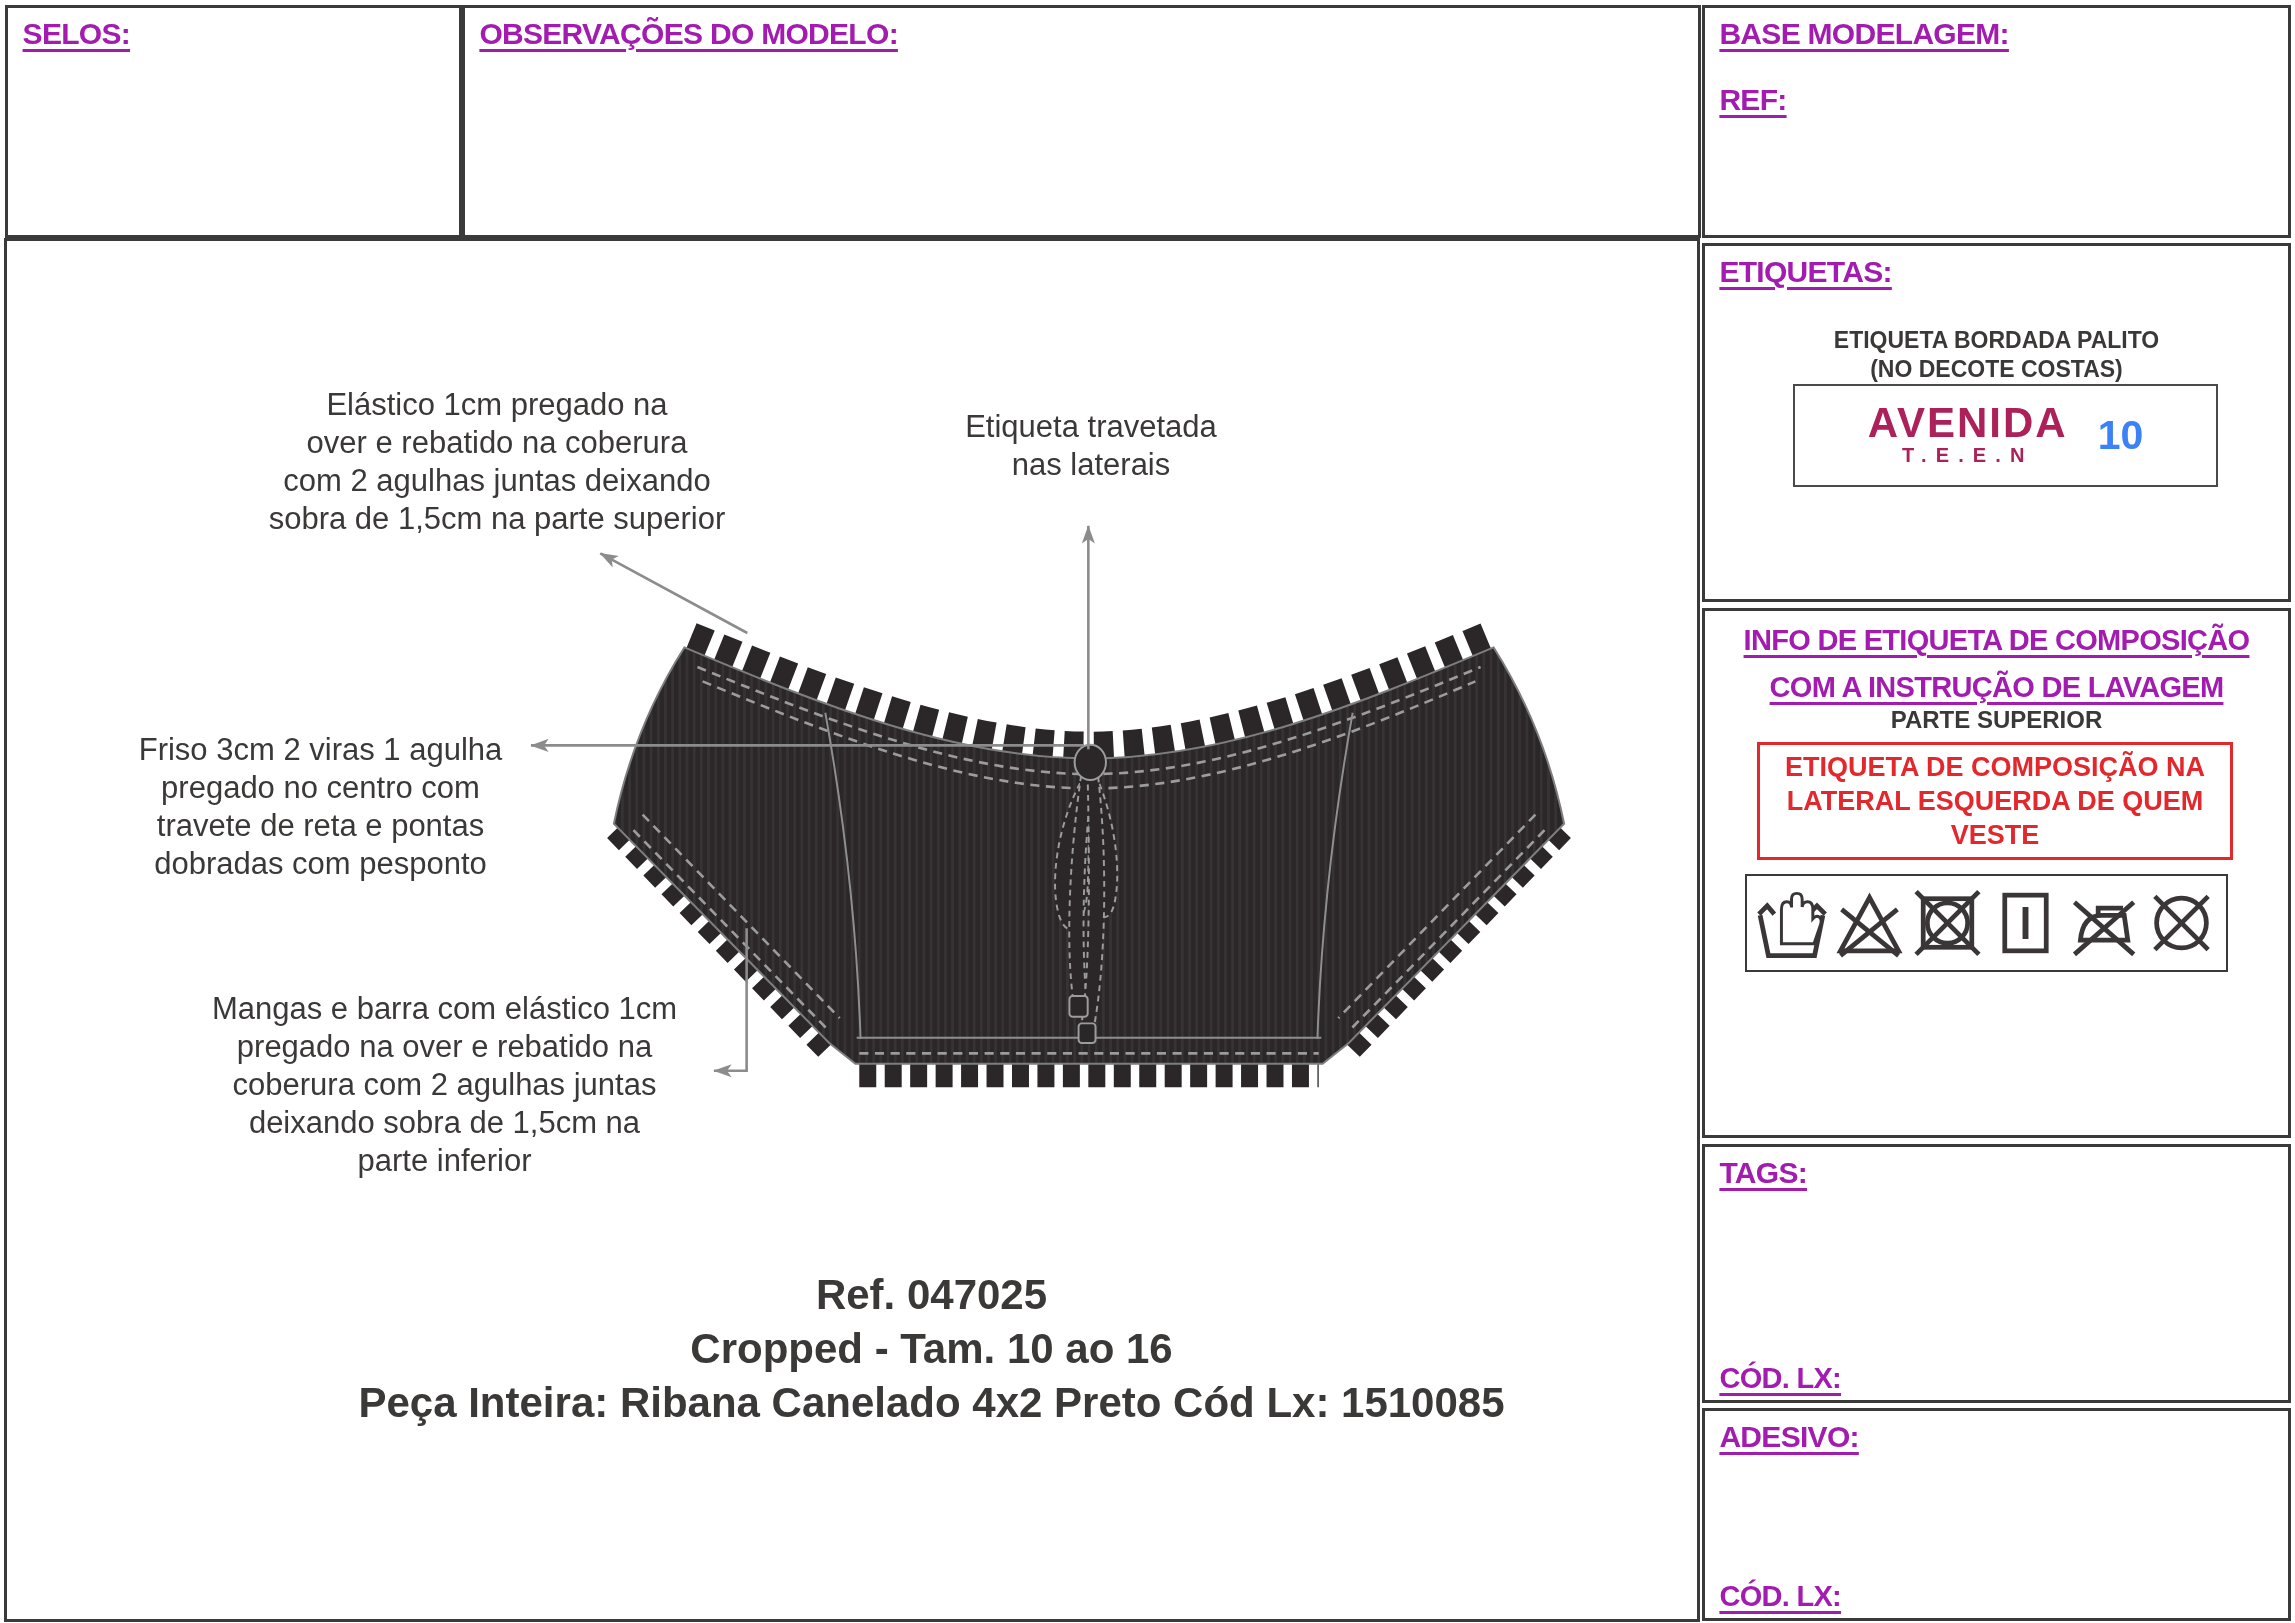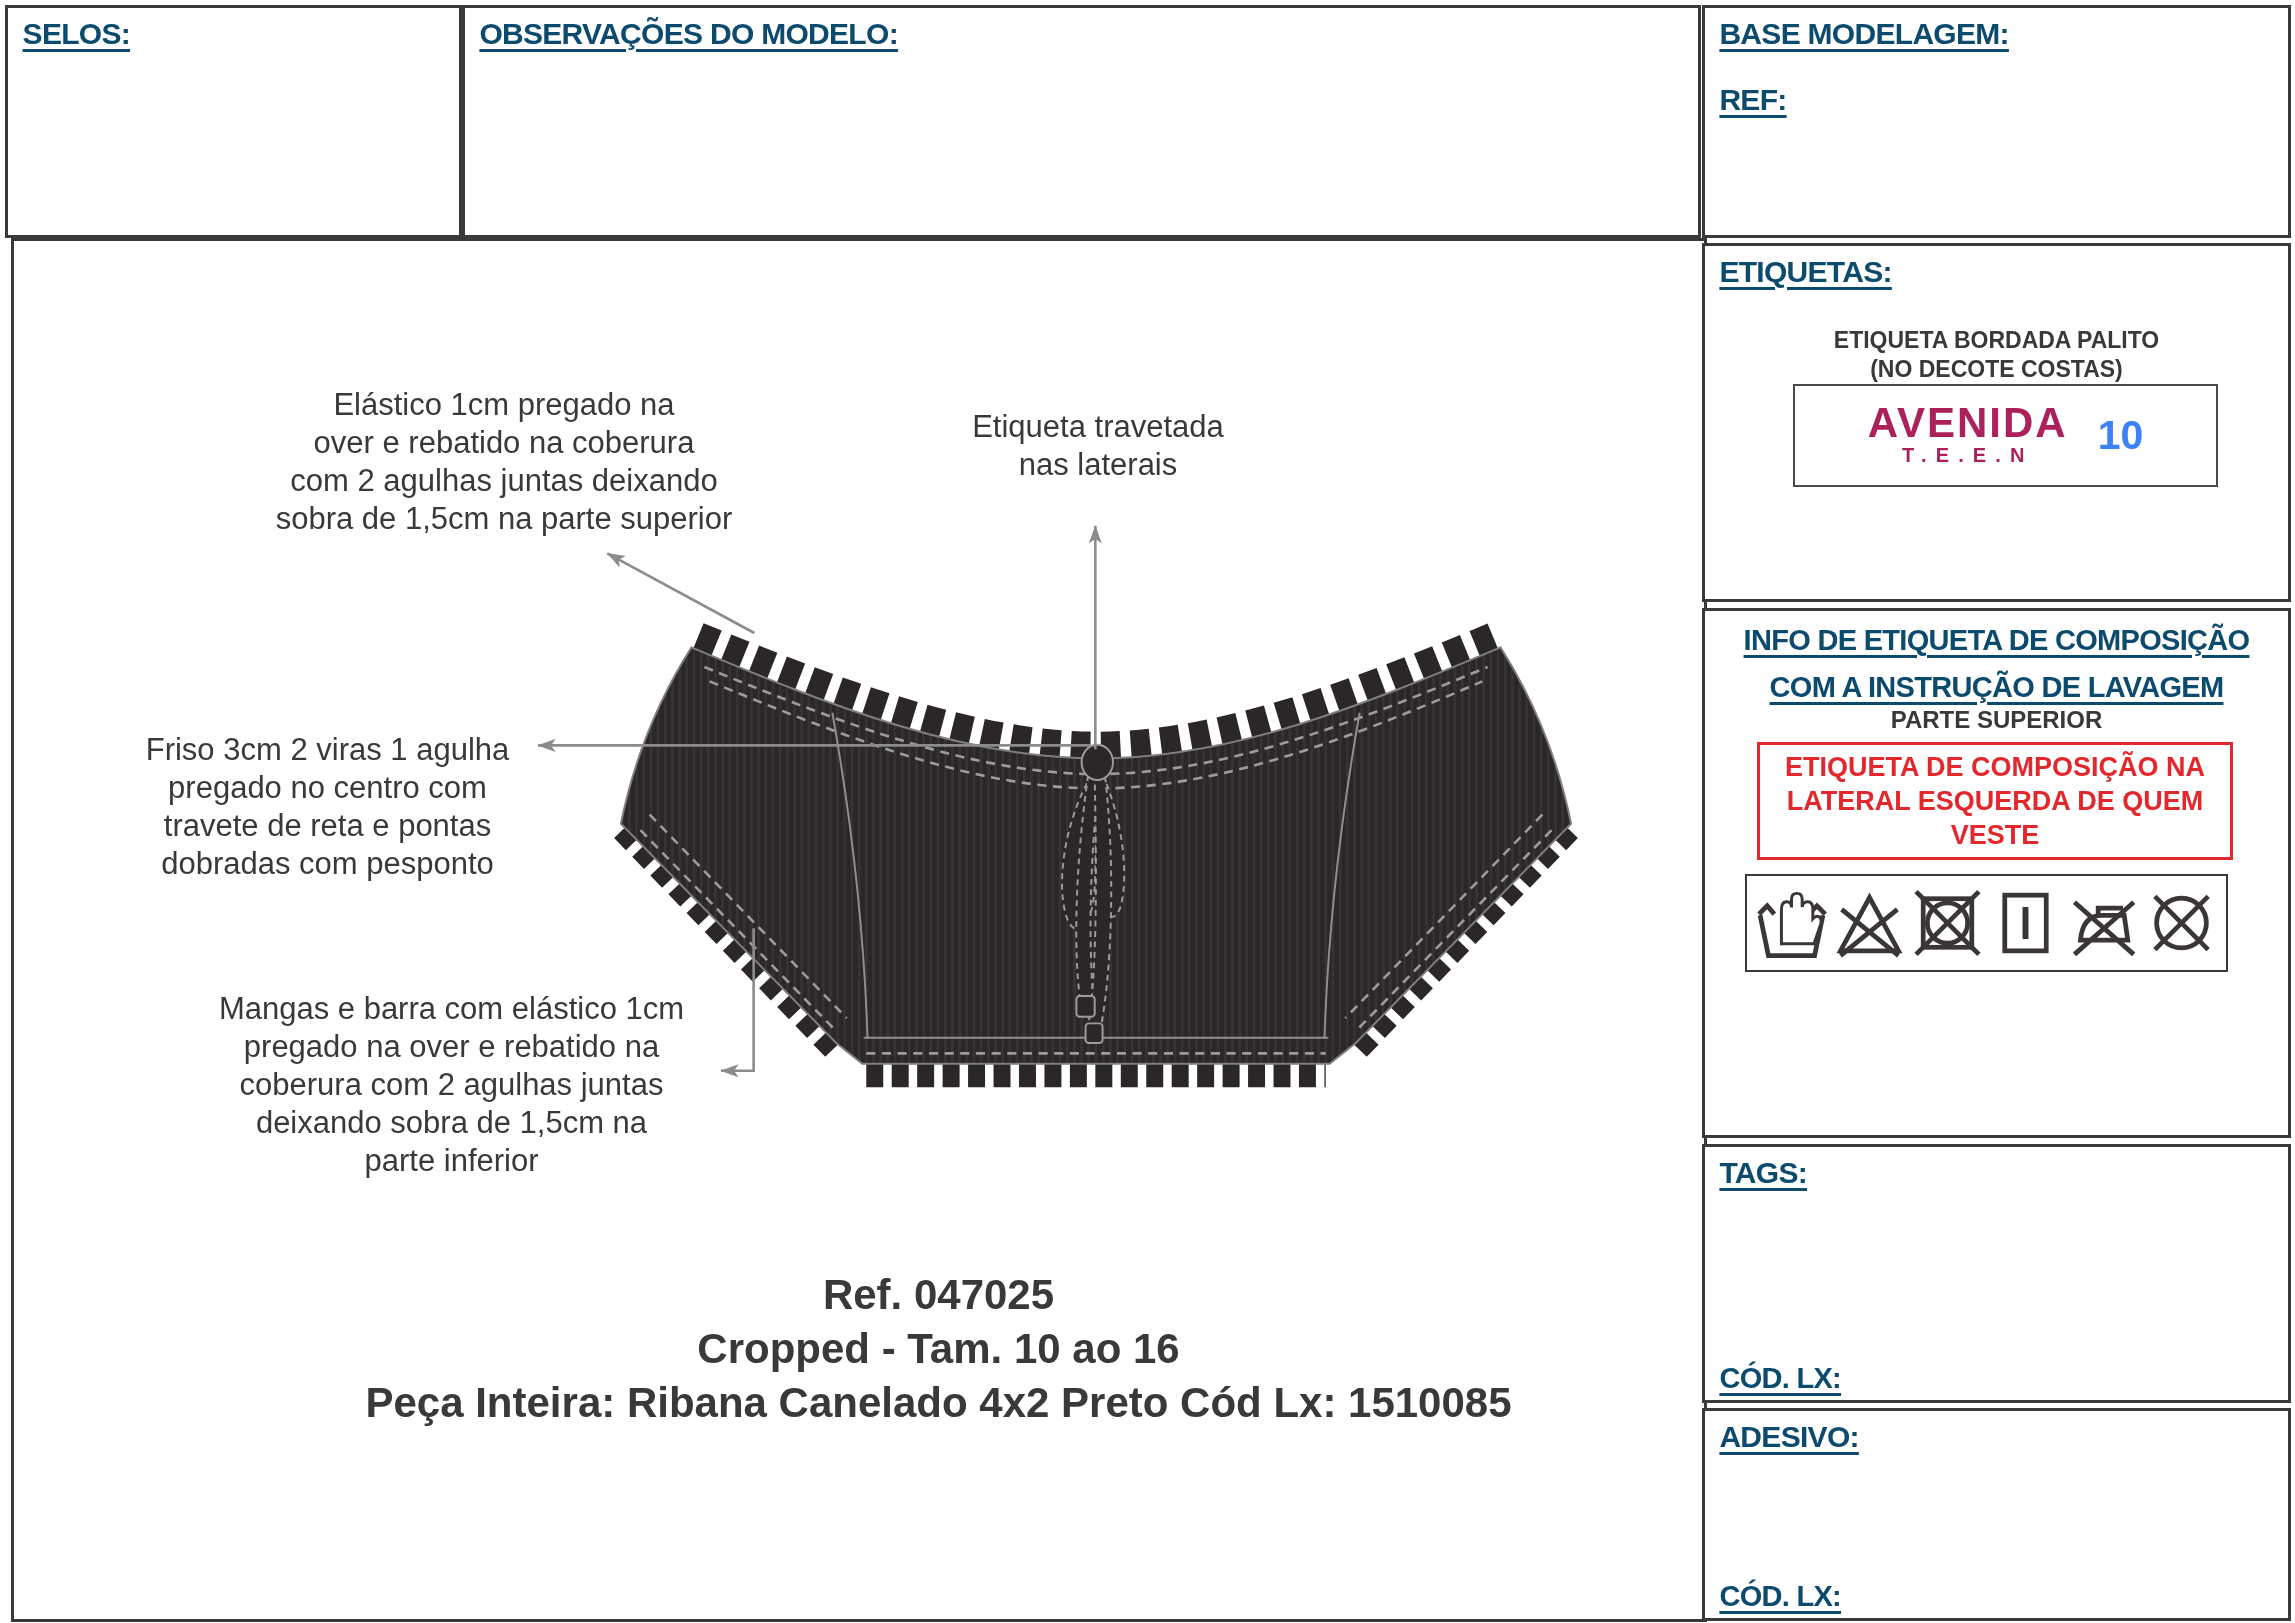--- a/index.html
+++ b/index.html
@@ -2,21 +2,21 @@
 <html style="font-size:10.5px"><head>
 <meta charset="utf-8">
 <style>
   html,body{margin:0;padding:0;background:#ffffff;}
   .sheet{
     position:relative;width:2295px;height:1624px;background:#ffffff;
     font-family:"Liberation Sans","DejaVu Sans",sans-serif;color:#3b3838;overflow:hidden;
   }
   .box{position:absolute;border:3.9px solid #3a3a3a;background:#ffffff;box-sizing:border-box;}
   .hdr{
-    display:inline-block;color:#0c4a6e;font-weight:bold;font-size:30px;
+    display:inline-block;color:#a21caf;font-weight:bold;font-size:30px;
     text-decoration:underline;text-decoration-thickness:3.3px;text-underline-offset:4.6px;
     letter-spacing:-0.7px;white-space:nowrap;
   }
   .pad{padding:9.1px 14.4px;}
   .ann{position:absolute;text-align:center;font-size:31px;line-height:38px;color:#3b3838;}
   .refblock{position:absolute;text-align:center;font-weight:bold;font-size:42px;line-height:54px;color:#3b3838;margin-top:28px;}
   .darklabel{color:#3b3838;font-weight:bold;text-align:center;}
   .brandbox{
     position:absolute;border:2.6px solid #4a4a4a;background:#fff;
     display:flex;align-items:center;justify-content:center;gap:30px;box-sizing:border-box;
@@ -47,21 +47,21 @@
 
   <div class="box pad" style="left:462px;top:5.2px;width:1239px;height:233px;">
     <span class="hdr">OBSERVAÇÕES DO MODELO:</span>
   </div>
 
   <div class="box pad" style="left:1702px;top:5.2px;width:589px;height:233px;">
     <div><span class="hdr">BASE MODELAGEM:</span></div>
     <div style="margin-top:32px;"><span class="hdr">REF:</span></div>
   </div>
 
-  <div class="box" style="left:11px;top:238px;width:1696px;height:1384px;padding-left:32px;">
+  <div class="box" style="left:4px;top:238px;width:1696px;height:1384px;padding-left:32px;">
 
     <svg width="980" height="496" viewBox="0 0 1500 760" style="position:absolute;left:592px;top:366px;">
       <defs>
         <pattern id="rib" width="11" height="10" patternUnits="userSpaceOnUse">
           <rect width="11" height="10" fill="#2b2728"></rect>
           <rect width="4" height="10" fill="#373334"></rect>
         </pattern>
       </defs>
 
       <path d="M140,46 C350,132 560,214 752,214 C944,214 1154,132 1360,46" stroke="#2b2728" stroke-width="46" fill="none" stroke-dasharray="30 16"></path>

